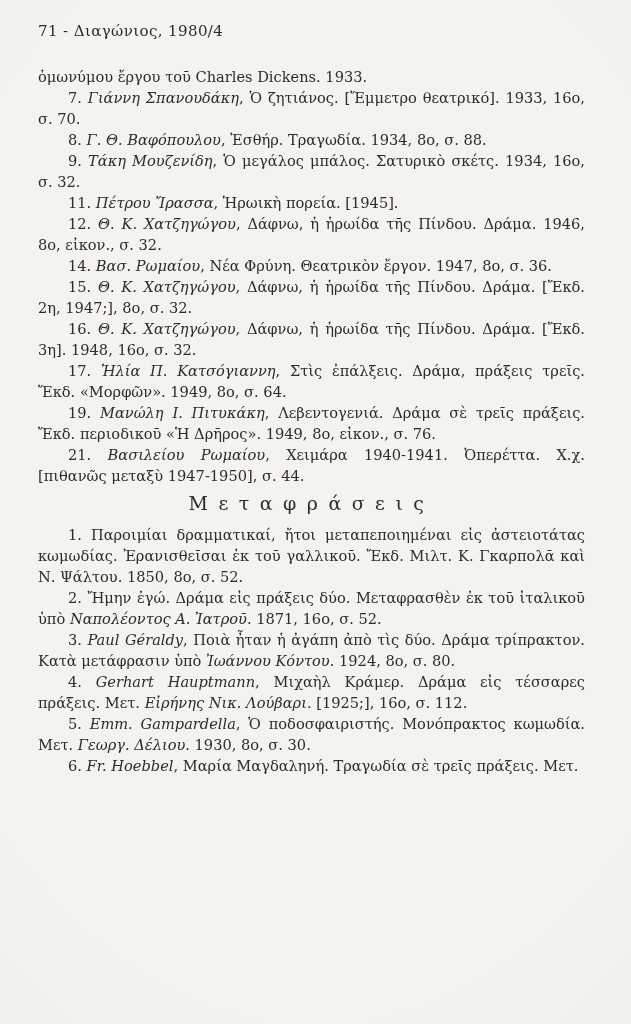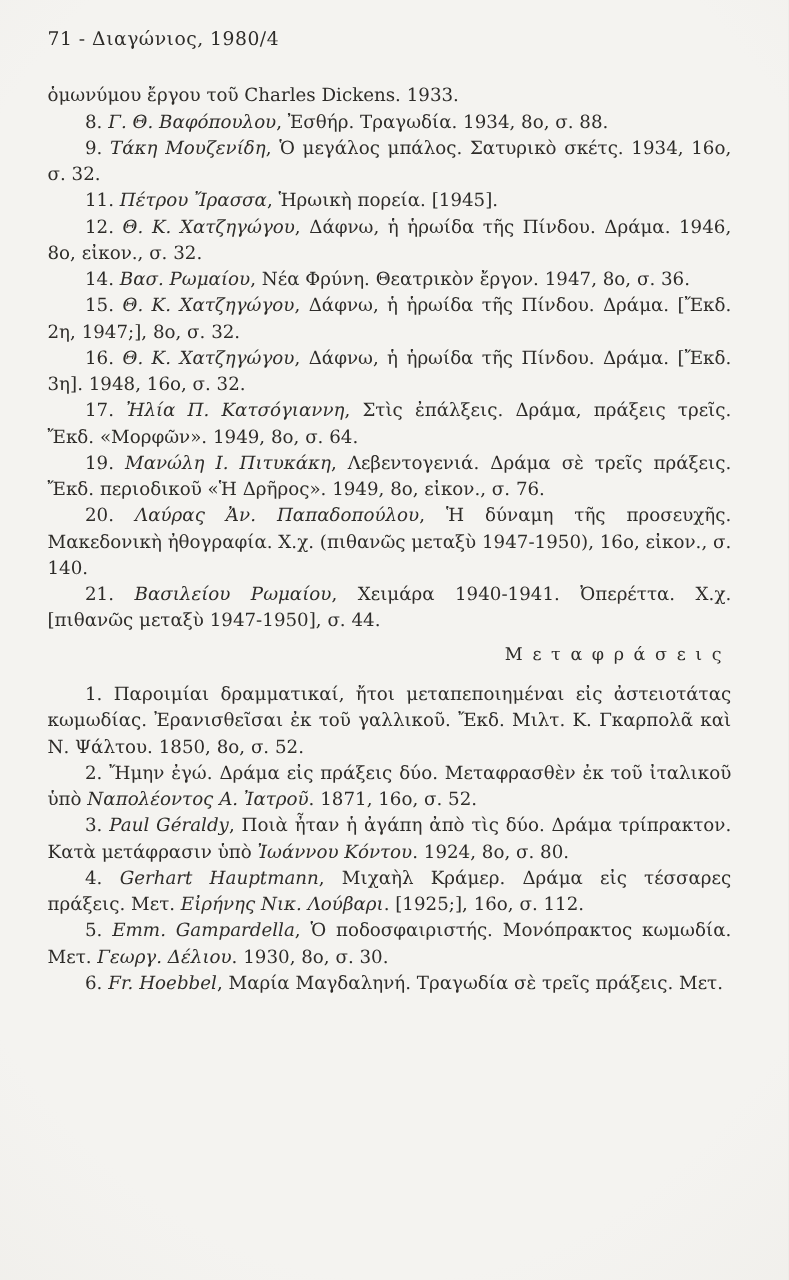--- a/index.html
+++ b/index.html
@@ -33,50 +33,50 @@
   .text-body p {
     margin: 0;
   }
   p.entry {
     text-indent: 30px;
   }
   p.continuation {
     text-indent: 0;
   }
   .section-title {
-    font-size: 14px;
+    font-size: 19px;
     font-weight: normal;
     letter-spacing: 0.55em;
     margin: 7px 0 10px 0;
-    text-align: right;
+    text-align: center;
   }
   i {
     font-style: italic;
   }
 </style>
 </head>
 <body>
 
 <div class="page">
   <div class="page-header">71 - Διαγώνιος, 1980/4</div>
 
   <div class="text-body">
     <p class="continuation">ὁμωνύμου ἔργου τοῦ Charles Dickens. 1933.</p>
 
     <div id="works-list">
+        <p class="entry"><span>7. </span><i>Γιάννη Σπανουδάκη</i><span>, Ὁ ζητιάνος. [Ἔμμετρο θεατρικό]. 1933, 16ο, σ. 70.</span></p>
         <p class="entry"><span>8. </span><i>Γ. Θ. Βαφόπουλου</i><span>, Ἐσθήρ. Τραγωδία. 1934, 8ο, σ. 88.</span></p>
         <p class="entry"><span>9. </span><i>Τάκη Μουζενίδη</i><span>, Ὁ μεγάλος μπάλος. Σατυρικὸ σκέτς. 1934, 16ο, σ. 32.</span></p>
         <p class="entry"><span>11. </span><i>Πέτρου Ἴρασσα</i><span>, Ἡρωικὴ πορεία. [1945].</span></p>
         <p class="entry"><span>12. </span><i>Θ. Κ. Χατζηγώγου</i><span>, Δάφνω, ἡ ἡρωίδα τῆς Πίνδου. Δράμα. 1946, 8ο, εἰκον., σ. 32.</span></p>
         <p class="entry"><span>14. </span><i>Βασ. Ρωμαίου</i><span>, Νέα Φρύνη. Θεατρικὸν ἔργον. 1947, 8ο, σ. 36.</span></p>
         <p class="entry"><span>15. </span><i>Θ. Κ. Χατζηγώγου</i><span>, Δάφνω, ἡ ἡρωίδα τῆς Πίνδου. Δράμα. [Ἔκδ. 2η, 1947;], 8ο, σ. 32.</span></p>
         <p class="entry"><span>16. </span><i>Θ. Κ. Χατζηγώγου</i><span>, Δάφνω, ἡ ἡρωίδα τῆς Πίνδου. Δράμα. [Ἔκδ. 3η]. 1948, 16ο, σ. 32.</span></p>
         <p class="entry"><span>17. </span><i>Ἠλία Π. Κατσόγιαννη</i><span>, Στὶς ἐπάλξεις. Δράμα, πράξεις τρεῖς. Ἔκδ. «Μορφῶν». 1949, 8ο, σ. 64.</span></p>
         <p class="entry"><span>19. </span><i>Μανώλη Ι. Πιτυκάκη</i><span>, Λεβεντογενιά. Δράμα σὲ τρεῖς πράξεις. Ἔκδ. περιοδικοῦ «Ἡ Δρῆρος». 1949, 8ο, εἰκον., σ. 76.</span></p>
-        <p class="entry"><span>20. </span><i>Λαύρας Ἀν. Παπαδοπούλου</i><span>, Ἡ δύναμη τῆς προσευχῆς. Μακεδονικὴ ἠθογραφία. Χ.χ. (πιθανῶς μεταξὺ 1947-1950), 16ο, εἰκον., σ. 140.</span></p>
         <p class="entry"><span>21. </span><i>Βασιλείου Ρωμαίου</i><span>, Χειμάρα 1940-1941. Ὀπερέττα. Χ.χ. [πιθανῶς μεταξὺ 1947-1950], σ. 44.</span></p>
       </div>
 
     <h2 class="section-title">Μεταφράσεις</h2>
 
     <div id="translations-list">
         <p class="entry"><span>1. Παροιμίαι δραμματικαί, ἤτοι μεταπεποιημέναι εἰς ἀστειοτάτας κωμωδίας. Ἐρανισθεῖσαι ἐκ τοῦ γαλλικοῦ. Ἔκδ. Μιλτ. Κ. Γκαρπολᾶ καὶ Ν. Ψάλτου. 1850, 8ο, σ. 52.</span></p>
         <p class="entry"><span>2. Ἤμην ἐγώ. Δράμα εἰς πράξεις δύο. Μεταφρασθὲν ἐκ τοῦ ἰταλικοῦ ὑπὸ </span><i>Ναπολέοντος Α. Ἰατροῦ</i><span>. 1871, 16ο, σ. 52.</span></p>
         <p class="entry"><span>3. </span><i>Paul Géraldy</i><span>, Ποιὰ ἦταν ἡ ἀγάπη ἀπὸ τὶς δύο. Δράμα τρίπρακτον. Κατὰ μετάφρασιν ὑπὸ </span><i>Ἰωάννου Κόντου</i><span>. 1924, 8ο, σ. 80.</span></p>
         <p class="entry"><span>4. </span><i>Gerhart Hauptmann</i><span>, Μιχαὴλ Κράμερ. Δράμα εἰς τέσσαρες πράξεις. Μετ. </span><i>Εἰρήνης Νικ. Λούβαρι</i><span>. [1925;], 16ο, σ. 112.</span></p>

